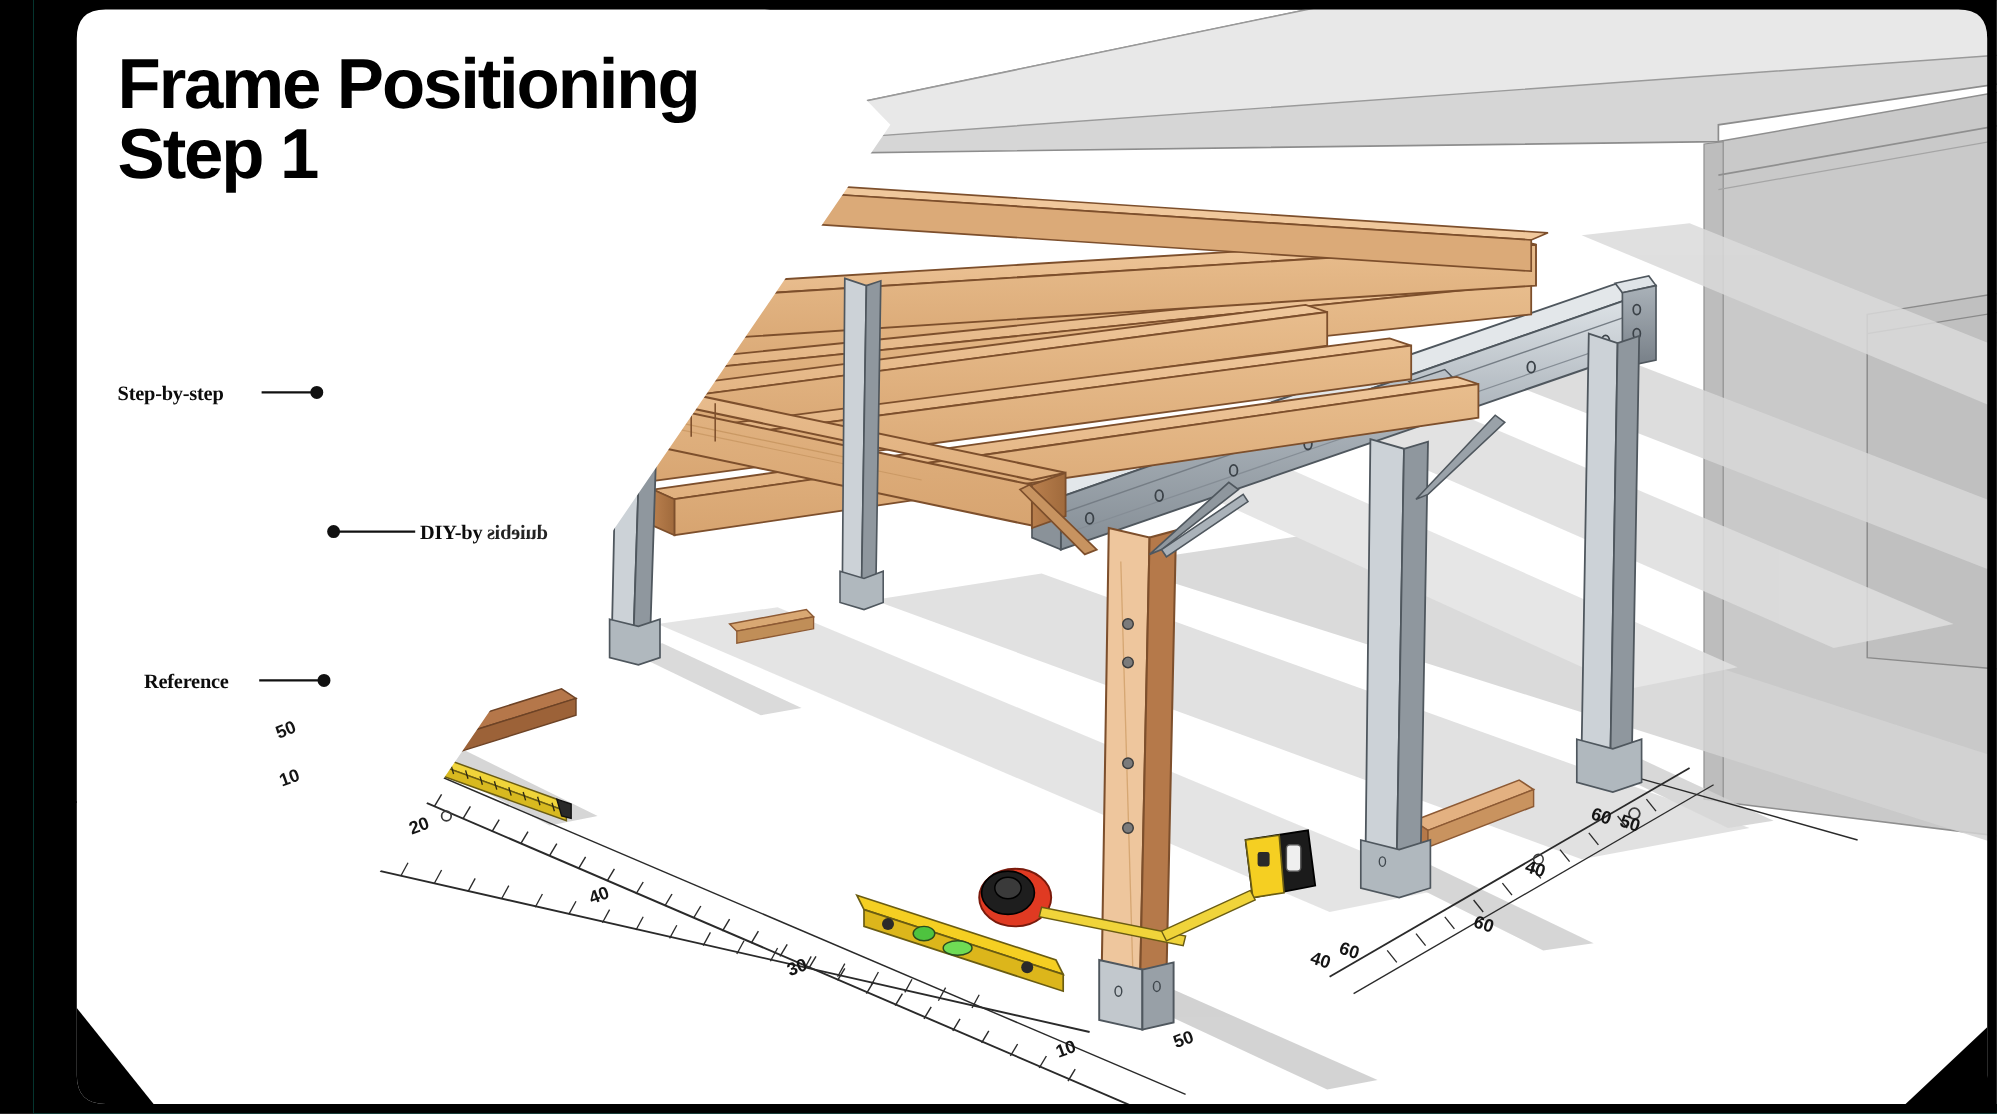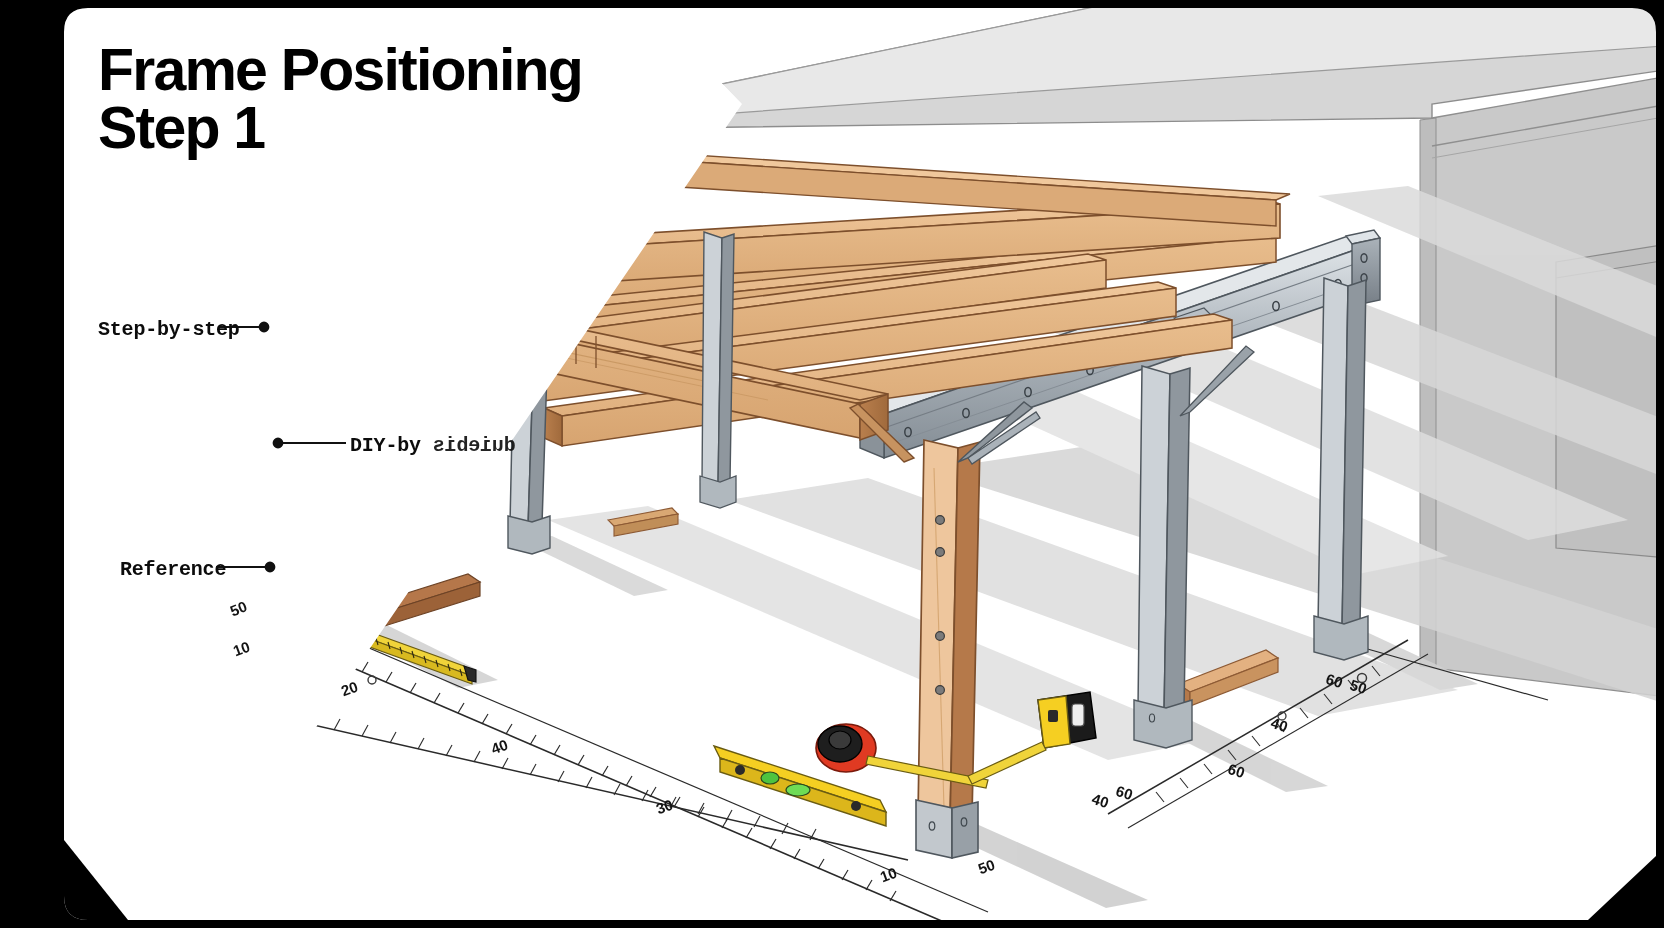--- a/index.html
+++ b/index.html
@@ -5,23 +5,23 @@
   * { margin:0; padding:0; box-sizing:border-box; }
   html,body { width:1664px; height:928px; overflow:hidden; background:#000; }
   body { font-family:"Liberation Sans", sans-serif; }
 
   #stage { position:relative; width:1664px; height:928px; background:#14b8a6;margin-left:28px; }
 
   .scene { position:absolute; inset:0; }
 
   .label-text {
     position:absolute;
-    font-family:Liberation Mono, monospace;
+    font-family:Liberation Serif, serif;
     font-weight:700;
-    font-size:20px;
+    font-size:17px;
     color:#0c0c0c;
     white-space:nowrap;
     letter-spacing:-0.2px;
   }
   .label-garbled {
     font-weight:700;
     color:#111;
     opacity:.92;
     display:inline-block;
     transform:scaleX(-1);

